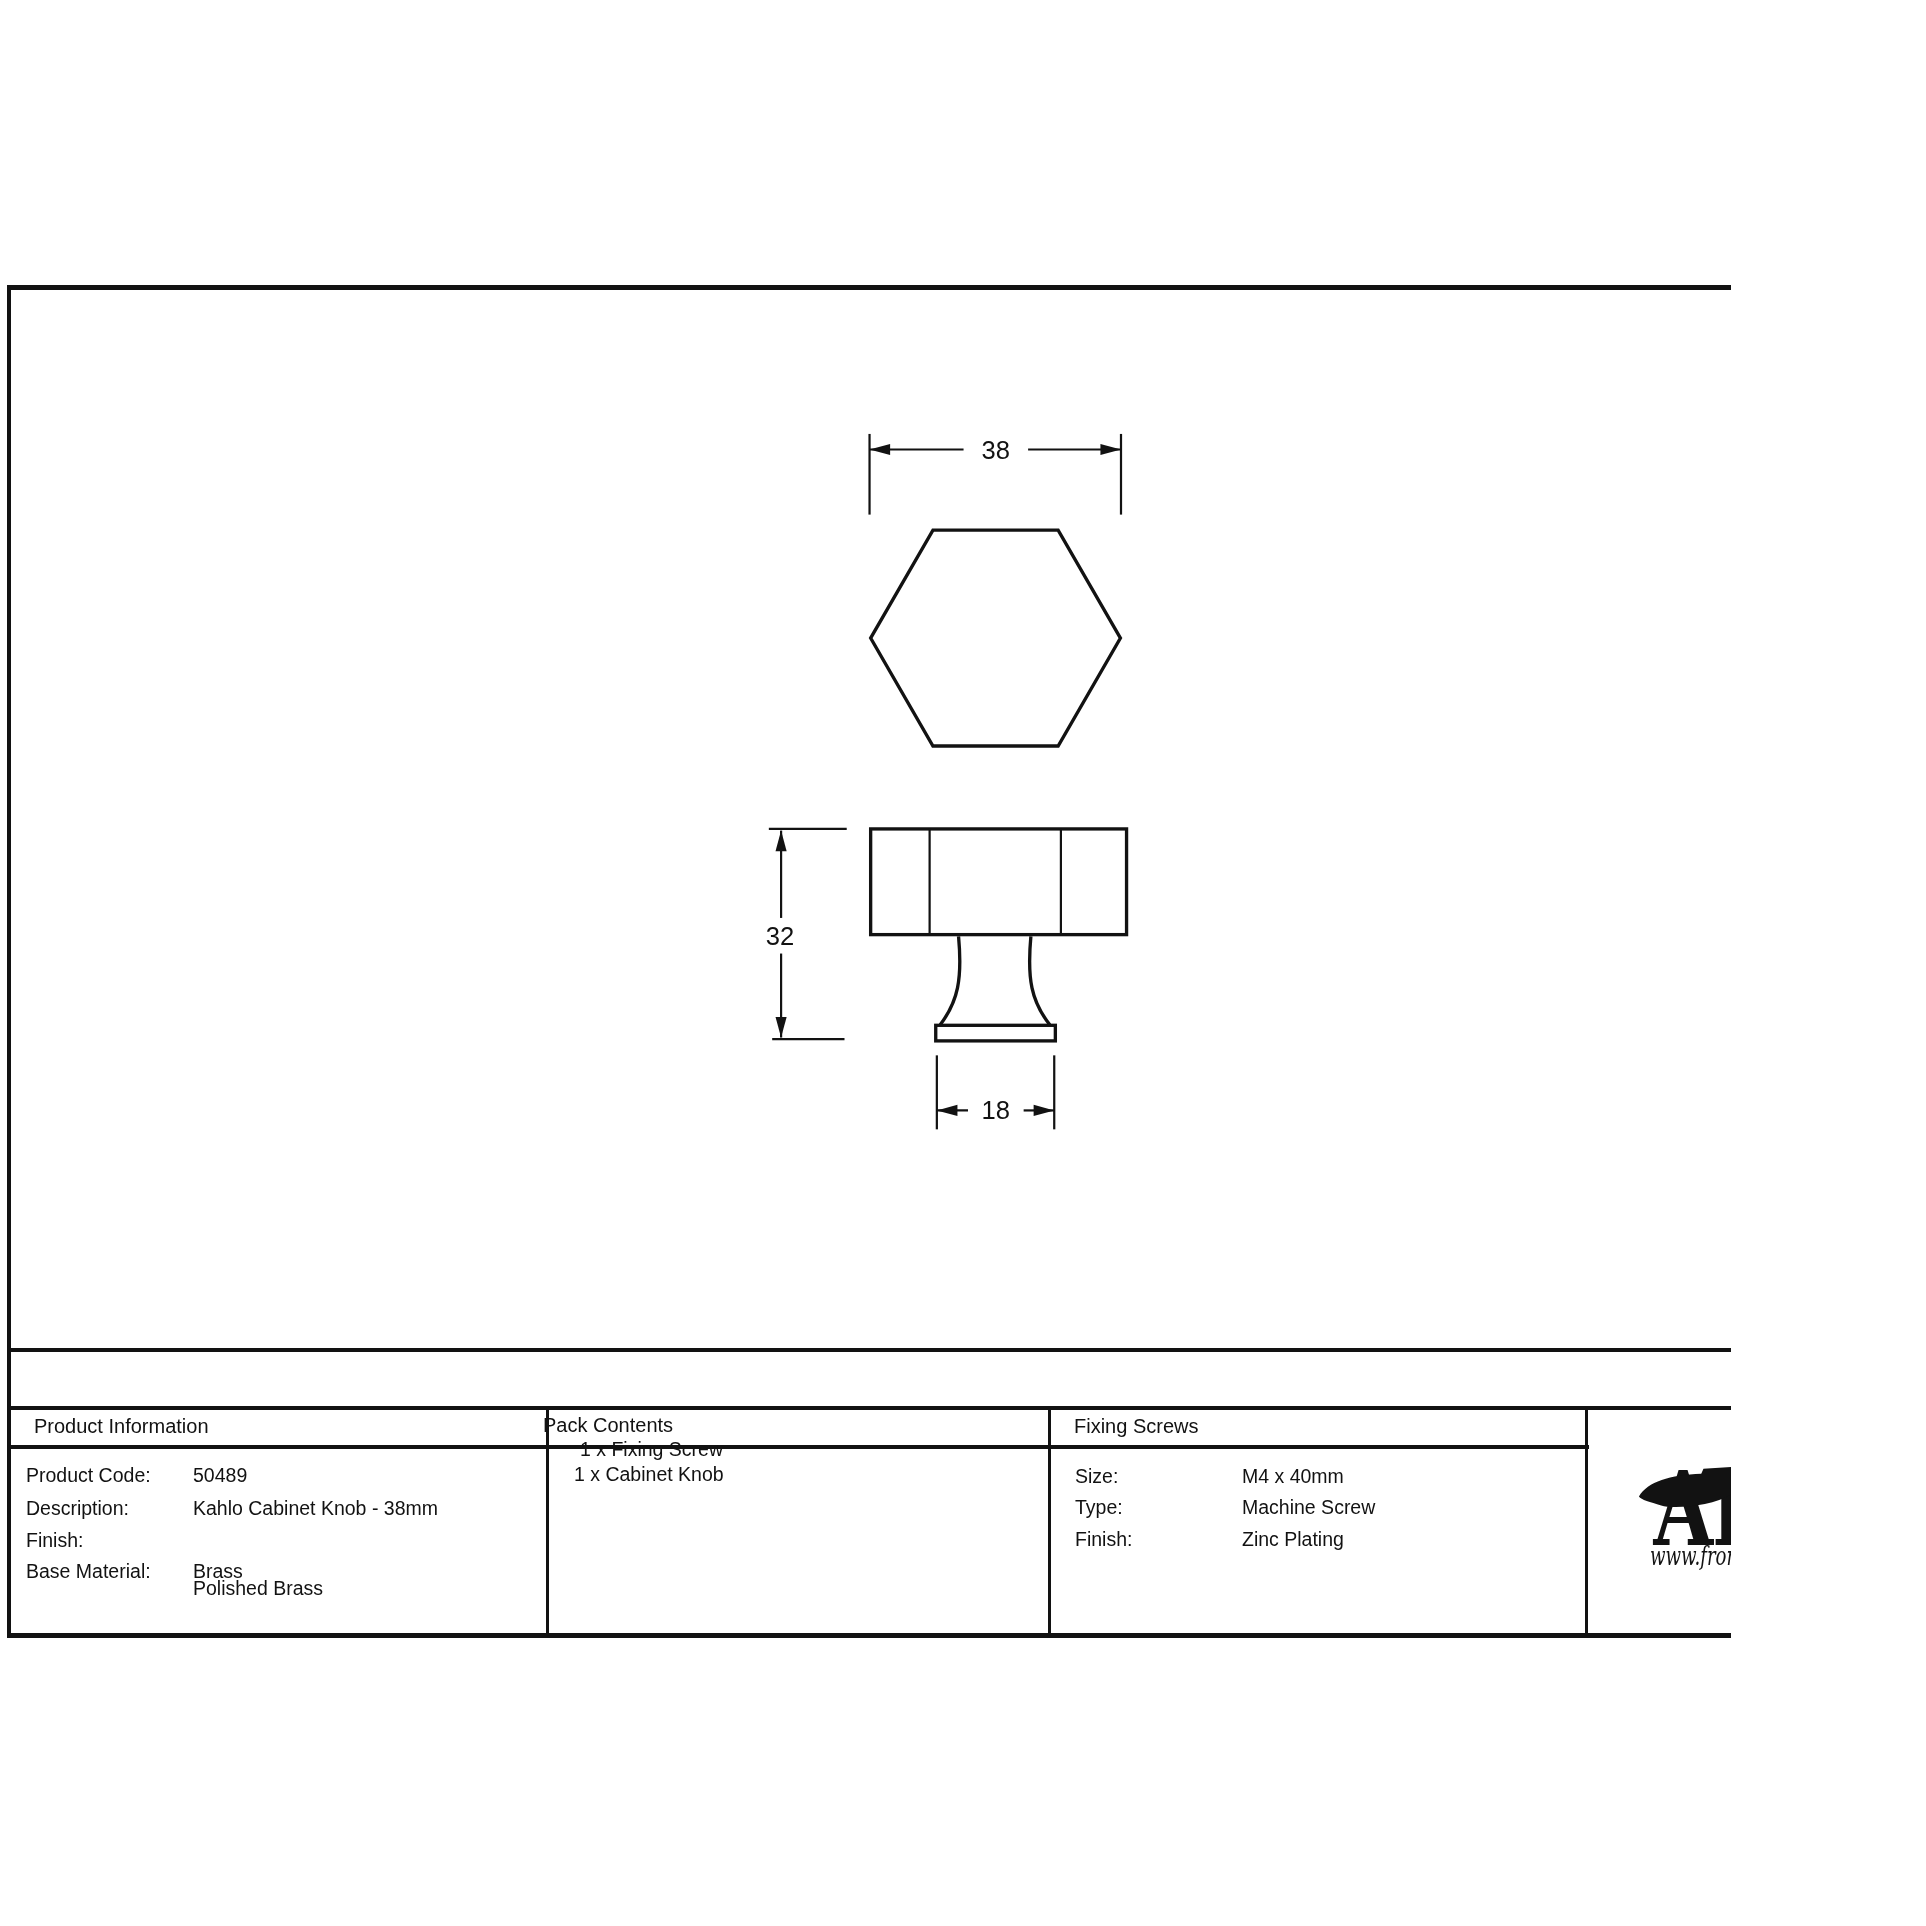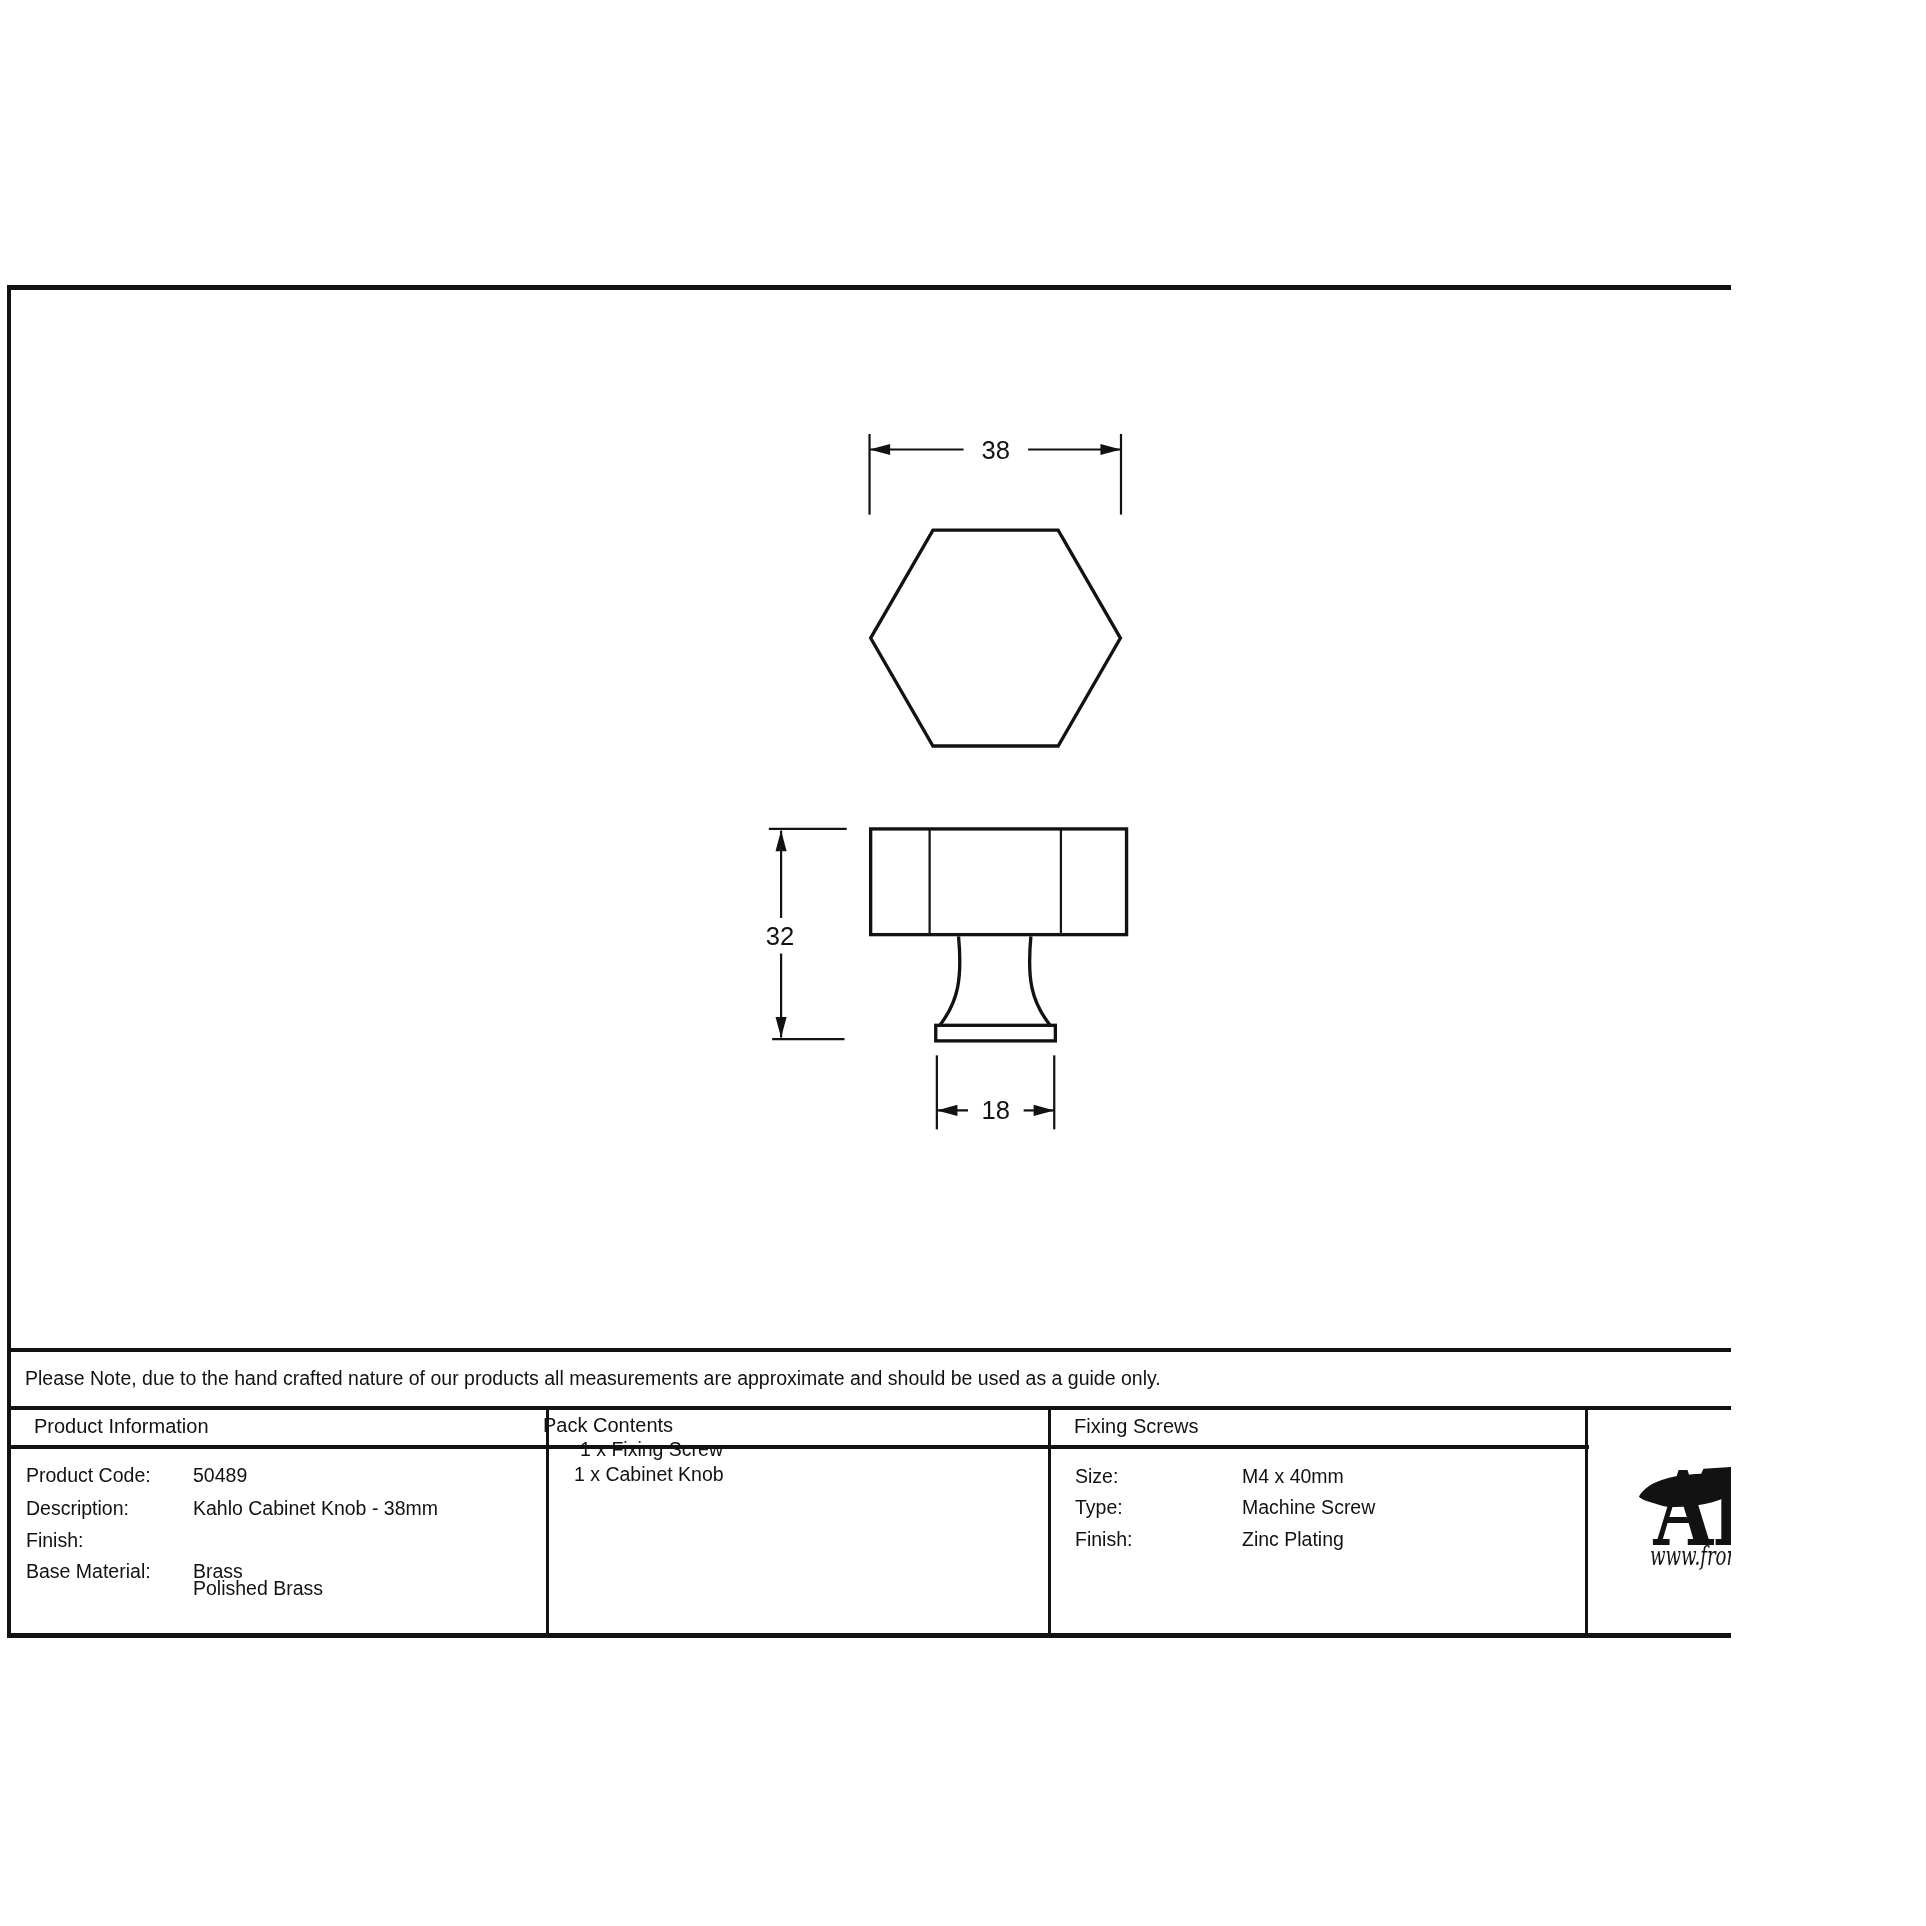--- a/index.html
+++ b/index.html
@@ -100,21 +100,20 @@
                C 3150 2688 3128 2690 3112 2686
                C 3080 2707 3008 2713 2986 2706
                C 2966 2700 2950 2696 2946 2690 Z"></path>
       <text class="logo-serif" x="3133" y="2685" font-size="42" textLength="140" lengthAdjust="spacingAndGlyphs">From the</text>
       <polygon fill="#121212" points="3297,2658 3311,2675 3297,2692 3283,2675"></polygon>
       <text class="logo-serif" x="3372" y="2662" font-size="40" text-anchor="middle" dominant-baseline="central">®</text>
       <text class="logo-serif" x="2966" y="2813" font-size="46" font-style="italic" textLength="400" lengthAdjust="spacingAndGlyphs">www.fromtheanvil.co.uk</text>
     </g>
   </svg>
 
-  <div class="t" style="left:25px;top:1365px;">Please Note, due to the hand crafted nature of our products all measurements are approximate and should be used as a guide only.</div>
 
   <div class="t" style="left:26px;top:1413px;font-size:20px;margin-left:8px;">Product Information</div>
   <div class="t" style="left:543px;top:1412px;font-size:20px;">Pack Contents</div>
   <div class="t" style="left:1074px;top:1413px;font-size:20px;">Fixing Screws</div>
 
   <div class="t" style="left:26px;top:1462px;">Product Code:</div>
   <div class="t" style="left:193px;top:1462px;">50489</div>
 
   <div class="t" style="left:26px;top:1495px;">Description:</div>
   <div class="t" style="left:193px;top:1495px;">Kahlo Cabinet Knob - 38mm</div>

